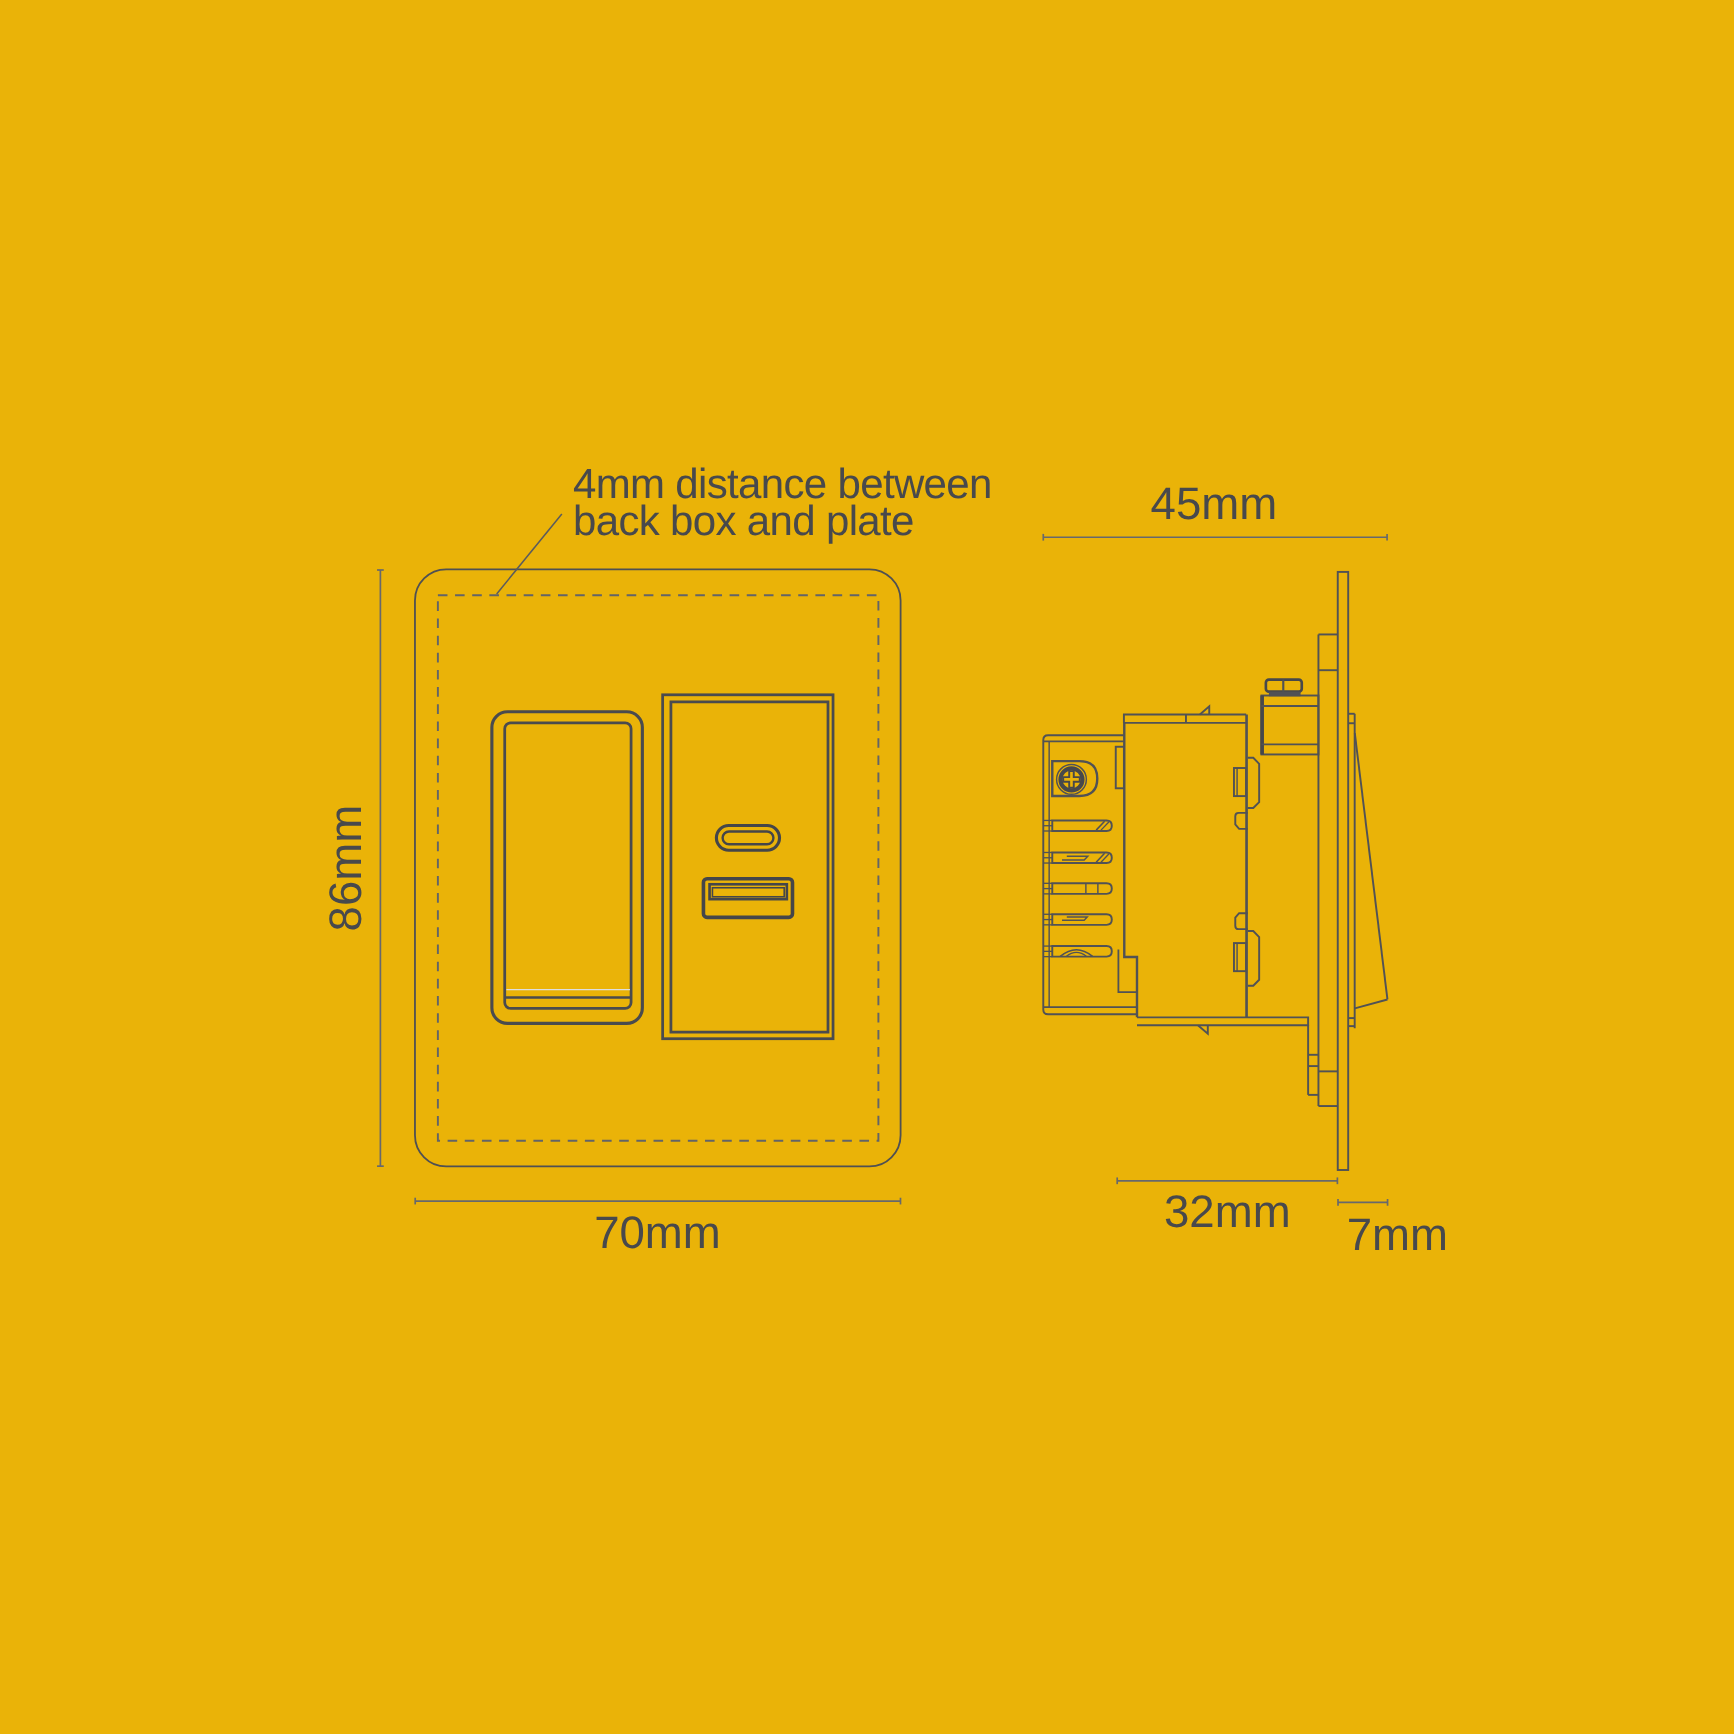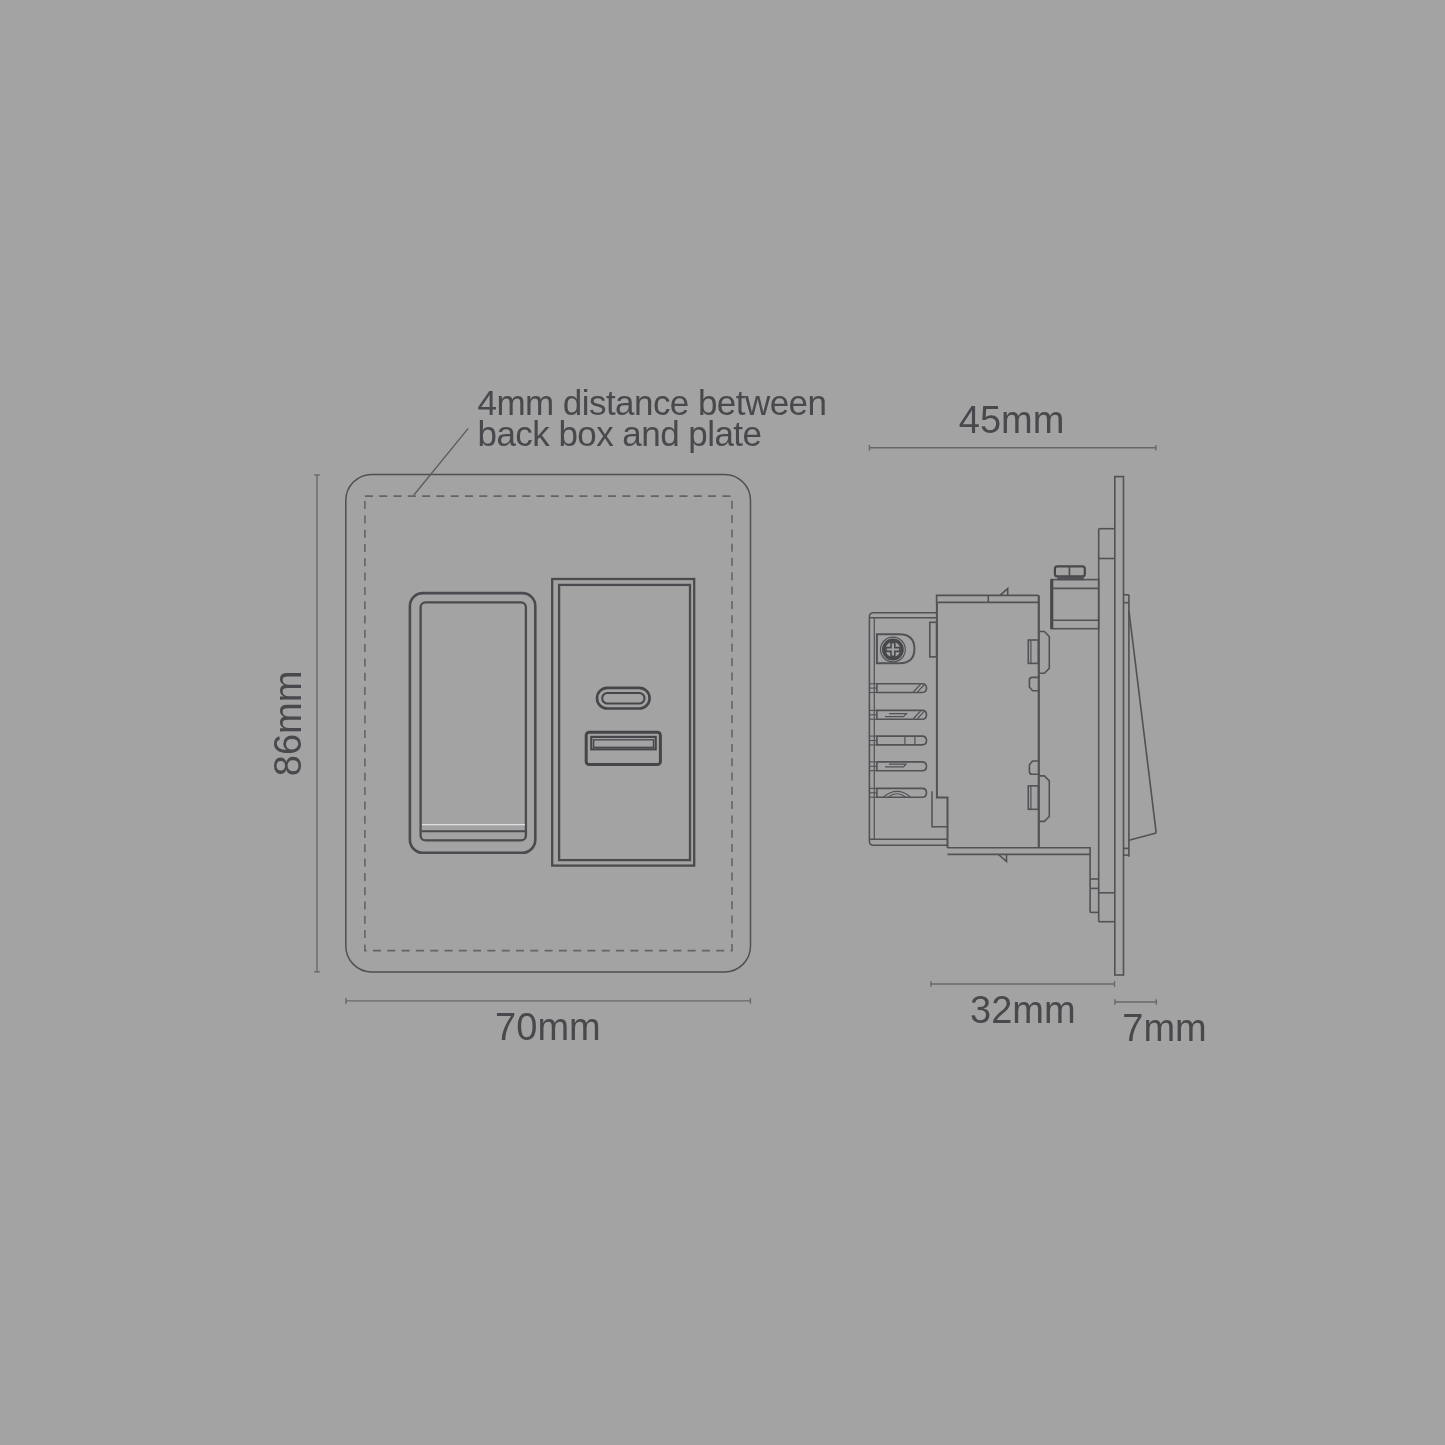--- a/index.html
+++ b/index.html
@@ -1,16 +1,16 @@
 <!DOCTYPE html>
 <html><head>
 <meta charset="utf-8">
 <style>
 html,body{margin:0;padding:0;background:#f7f7f7;}
-#stage{position:relative;width:1445px;height:1445px;background:#a3a3a3;font-family:"Liberation Sans",sans-serif;}
+#stage{position:relative;width:1445px;height:1445px;background:#eab308;font-family:"Liberation Sans",sans-serif;}
 svg{position:absolute;left:0;top:0;}
 text{fill:#48494c;font-family:"Liberation Sans",sans-serif;}
 .lbl{font-size:38px;}
 .cap{font-size:35px;letter-spacing:-0.55px;}
 </style>
 </head>
 <body>
 
 <div id="stage">
 <svg width="1445" height="1445" viewBox="0 0 1445 1445" fill="none">

